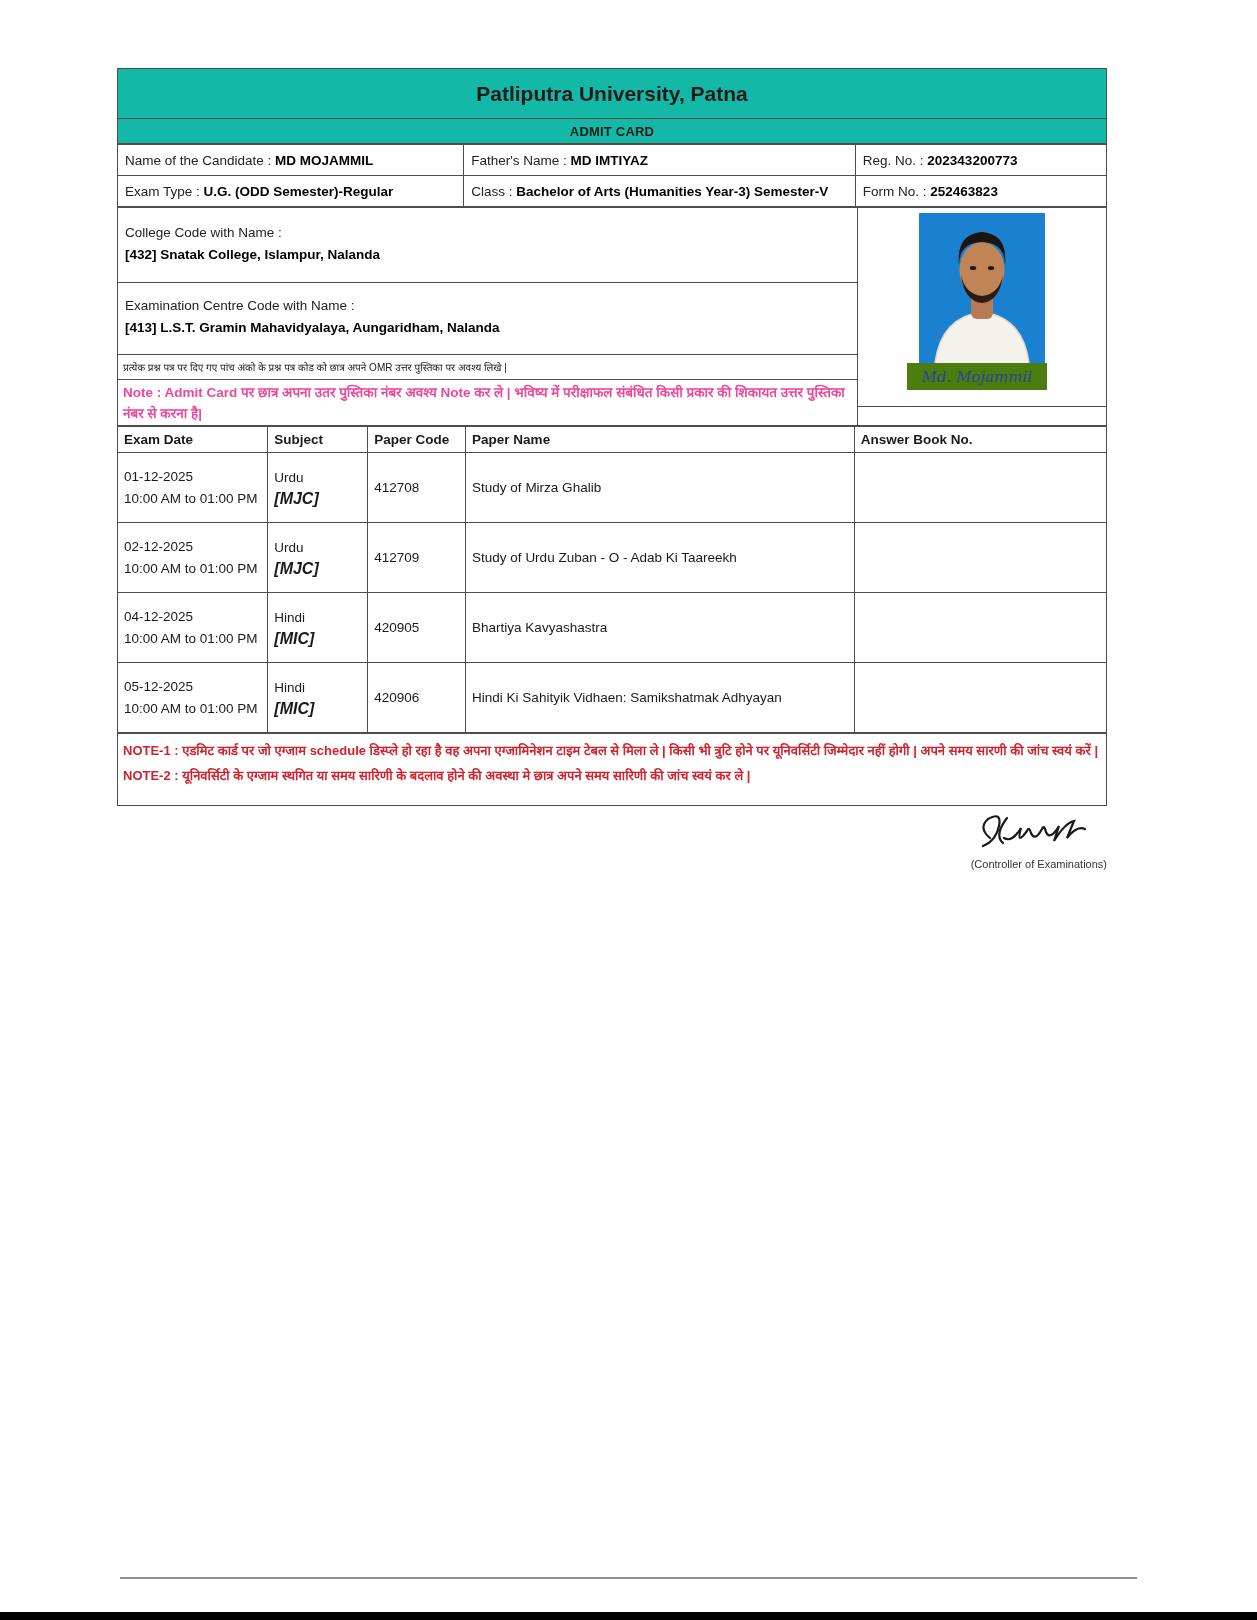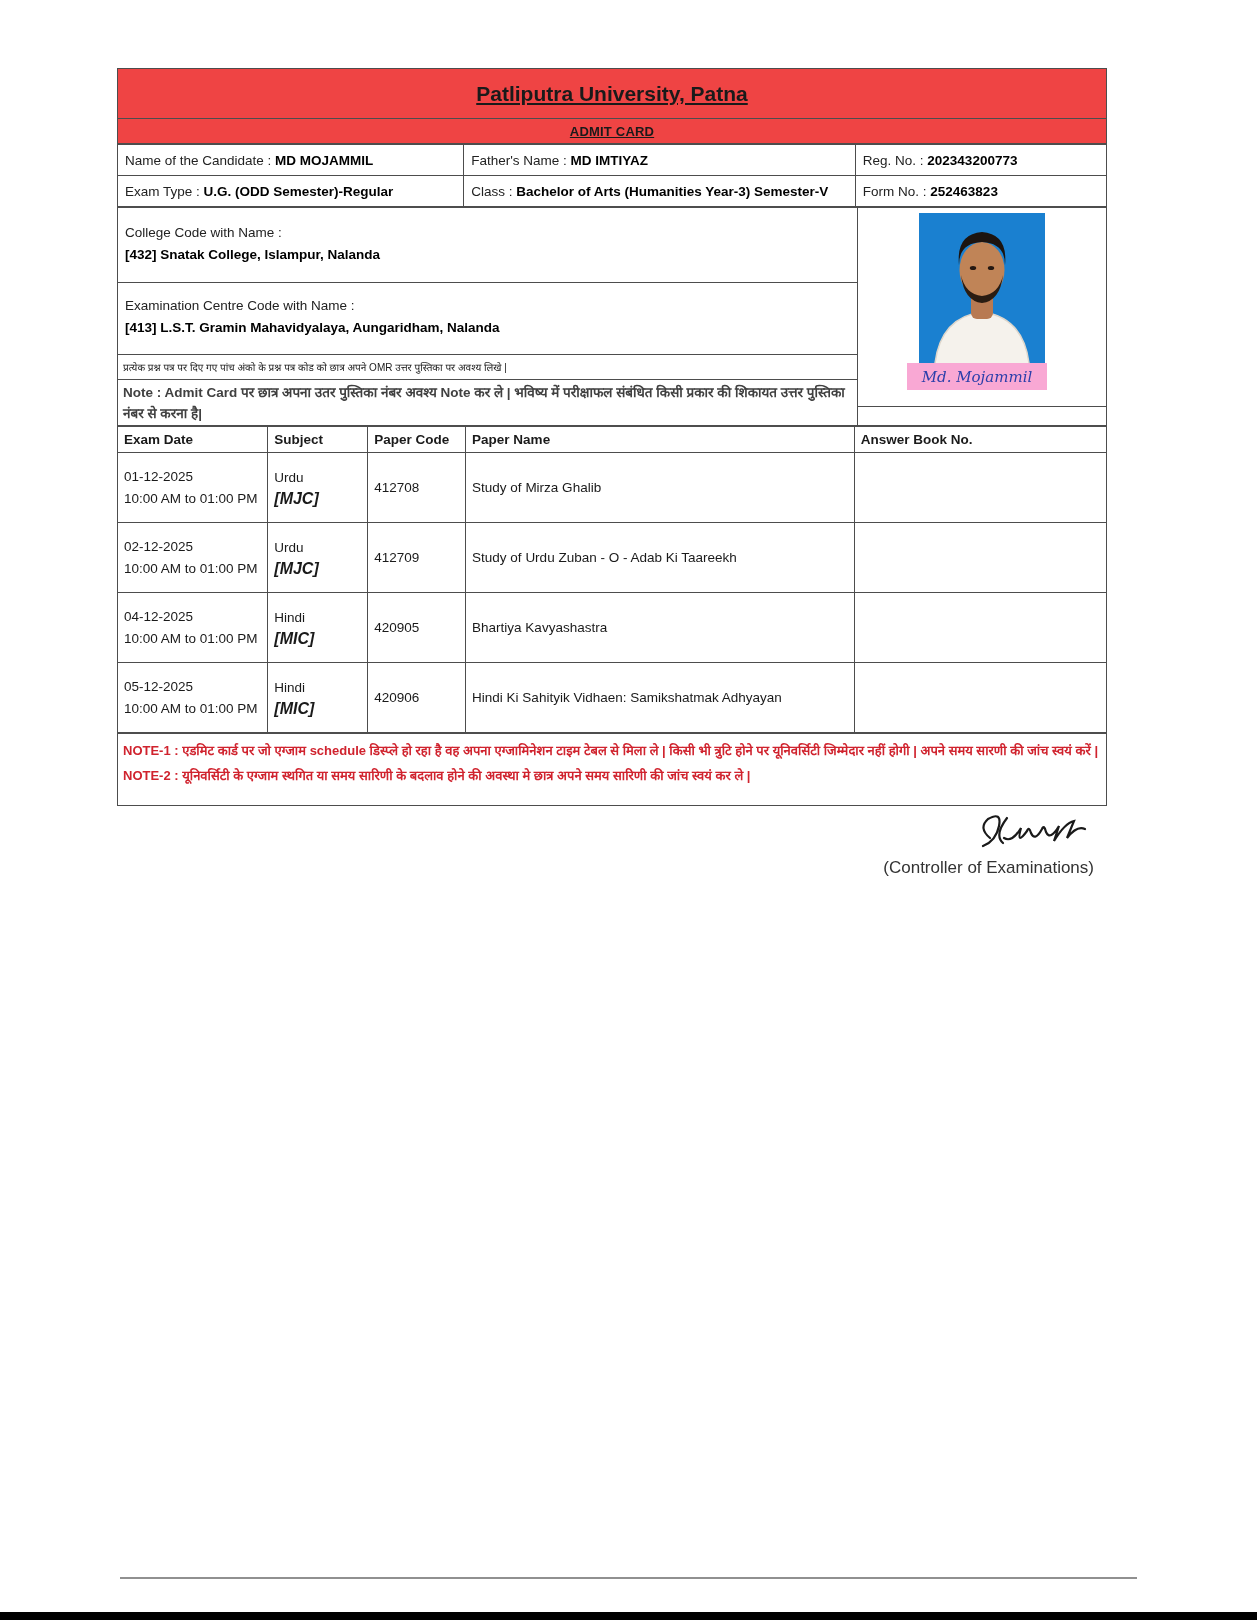--- a/index.html
+++ b/index.html
@@ -2,21 +2,21 @@
 <html><head>
 <meta charset="utf-8">
 <style>
   html,body{margin:0;padding:0;}
   body{
     width:1257px;height:1620px;position:relative;background:#ffffff;
     font-family:"Liberation Sans","DejaVu Sans",sans-serif;color:#1a1a1a;
     overflow:hidden;-webkit-font-smoothing:antialiased;
   }
   .card{position:absolute;left:117px;top:68px;width:990px;box-sizing:border-box;}
-  .bordered{border:1px solid #4d4d4d;box-sizing:border-box;background:#ef4444;text-decoration:underline;}
+  .bordered{border:1px solid #4d4d4d;box-sizing:border-box;background:#14b8a6;}
 
   
   .title-row{height:49px;display:flex;align-items:center;justify-content:center;
     font-size:21px;font-weight:bold;border-bottom:1px solid #4d4d4d;}
   .admit-row{height:24px;display:flex;align-items:center;justify-content:center;
     font-size:13px;font-weight:bold;letter-spacing:.2px;}
 
   
   table{border-collapse:collapse;width:100%;}
   .info-table{table-layout:fixed;padding-left:8px;}
@@ -32,45 +32,45 @@
     display:flex;flex-direction:column;}
   .row-roll{height:42px;border-bottom:1px solid #4d4d4d;display:flex;align-items:center;
     padding:0 7px;font-size:13.5px;box-sizing:border-box;}
   .row-college{height:75px;border-bottom:1px solid #4d4d4d;padding:14px 7px 12px 7px;
     font-size:13.5px;line-height:1.6;box-sizing:border-box;}
   .row-centre{height:72px;border-bottom:1px solid #4d4d4d;padding:12px 7px 0 7px;
     font-size:13.5px;line-height:1.6;box-sizing:border-box;}
   .row-omr{height:25px;border-bottom:1px solid #4d4d4d;display:flex;align-items:center;
     padding:0 5px;font-size:10px;box-sizing:border-box;}
   .row-rednote{height:45px;padding:3px 5px 0 5px;font-size:13.5px;font-weight:bold;
-    color:#404040;line-height:1.55;box-sizing:border-box;}
+    color:#ec4899;line-height:1.55;box-sizing:border-box;}
   .photo-cell{height:199px;border-bottom:1px solid #4d4d4d;box-sizing:border-box;
     display:flex;flex-direction:column;align-items:center;padding-top:5px;}
   .photo-frame{width:126px;height:150px;background:#1a80d0;overflow:hidden;}
-  .sign-strip{width:140px;height:27px;background:#f9a8d4;margin-top:0;margin-left:-10px;
+  .sign-strip{width:140px;height:27px;background:#4d7c0f;margin-top:0;margin-left:-10px;
     display:flex;align-items:center;justify-content:flex-start;}
   .photo-empty{flex:1;}
 
   
   .exam-table{table-layout:fixed;border:1px solid #4d4d4d;}
   .exam-table th,.exam-table td{border:1px solid #4d4d4d;padding:2px 6px;text-align:left;
     vertical-align:middle;box-sizing:border-box;}
   .exam-table th{font-size:13.5px;font-weight:bold;height:26px;}
   .exam-table td{font-size:13.5px;height:70px;line-height:1.6;}
   .subject-tag{font-weight:bold;font-size:16px;line-height:1.2;font-style:italic;}
 
   
   .notes-box{border:1px solid #4d4d4d;box-sizing:border-box;height:73px;
     padding:4px 5px 0 5px;color:#d0232e;font-weight:bold;font-size:13px;line-height:1.95;}
   .notes-box div{white-space:nowrap;overflow:hidden;}
 
   
   .footer-area{height:74px;position:relative;border-top:none;}
   .ctrl-sign{position:absolute;right:12px;top:2px;width:125px;height:48px;}
-  .ctrl-label{position:absolute;right:13px;top:52px;font-size:17px;color:#333;}
+  .ctrl-label{position:absolute;right:0;top:52px;font-size:11px;color:#333;}
 
   
   .bottom-rule{position:absolute;left:120px;top:1577px;width:1017px;height:0;
     border-top:2px solid #909090;}
   .bottom-bar{position:absolute;left:0;top:1612px;width:1257px;height:8px;background:#000;}
 </style>
 </head>
 <body>
 
 <div class="card">

